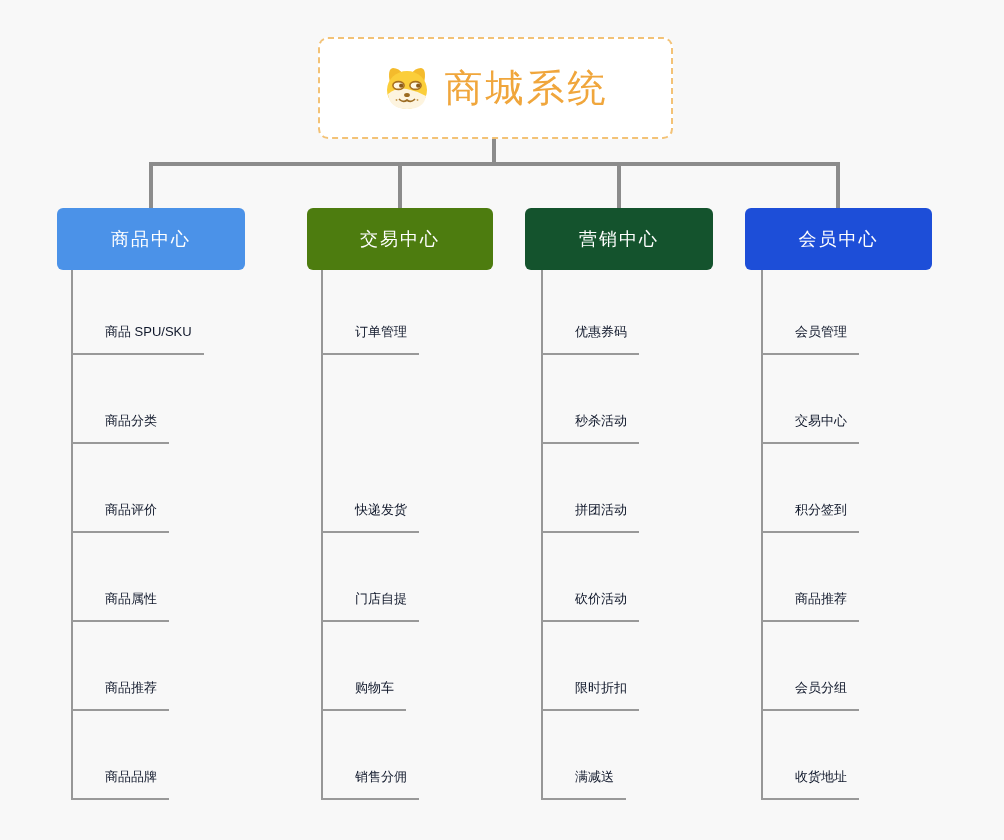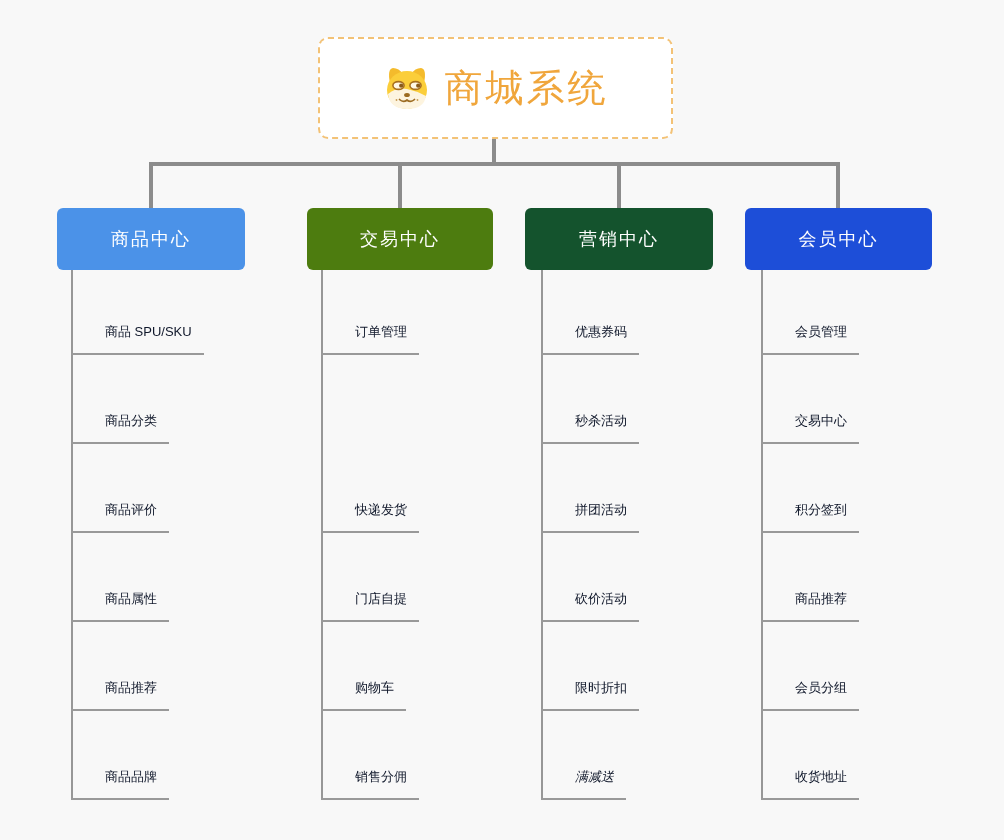--- a/index.html
+++ b/index.html
@@ -122,21 +122,21 @@
   <div class="leaf-node" style="left:321px; top:496px;">快递发货</div>
   <div class="leaf-node" style="left:321px; top:585px;">门店自提</div>
   <div class="leaf-node" style="left:321px; top:674px;">购物车</div>
   <div class="leaf-node" style="left:321px; top:763px;">销售分佣</div>
 
   <div class="leaf-node" style="left:541px; top:318px;">优惠券码</div>
   <div class="leaf-node" style="left:541px; top:407px;">秒杀活动</div>
   <div class="leaf-node" style="left:541px; top:496px;">拼团活动</div>
   <div class="leaf-node" style="left:541px; top:585px;">砍价活动</div>
   <div class="leaf-node" style="left:541px; top:674px;">限时折扣</div>
-  <div class="leaf-node" style="left:541px; top:763px;font-style:italic;">满减送</div>
+  <div class="leaf-node" style="left:541px; top:763px;">满减送</div>
 
   <div class="leaf-node" style="left:761px; top:318px;">会员管理</div>
   <div class="leaf-node" style="left:761px; top:407px;">交易中心</div>
   <div class="leaf-node" style="left:761px; top:496px;">积分签到</div>
   <div class="leaf-node" style="left:761px; top:585px;">商品推荐</div>
   <div class="leaf-node" style="left:761px; top:674px;">会员分组</div>
   <div class="leaf-node" style="left:761px; top:763px;">收货地址</div>
 
 </div>
 

